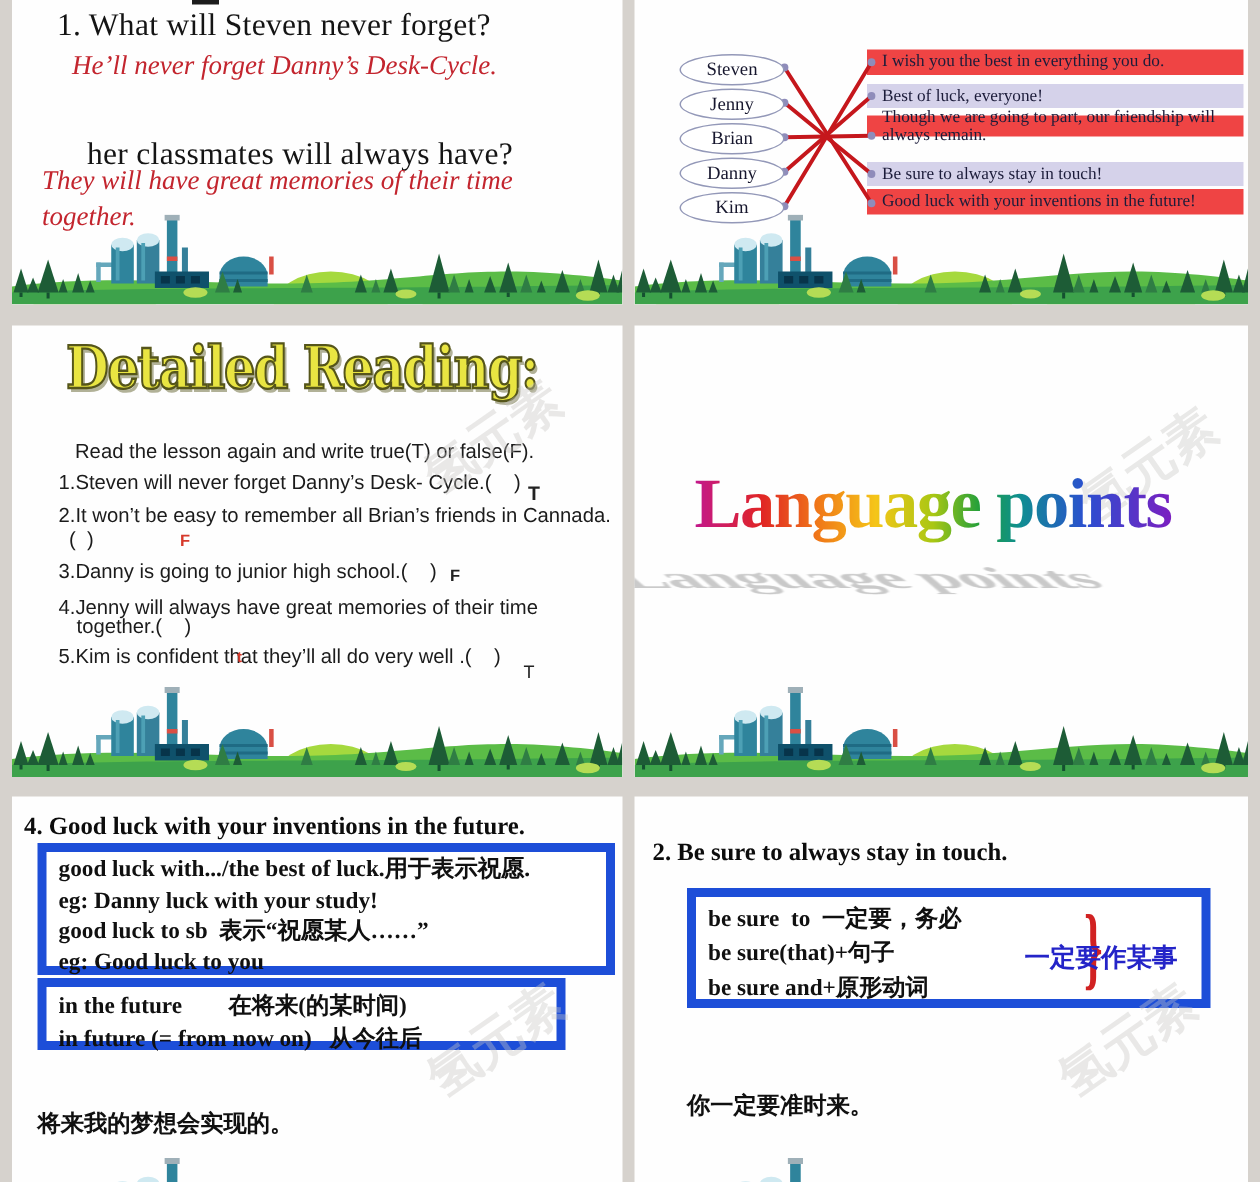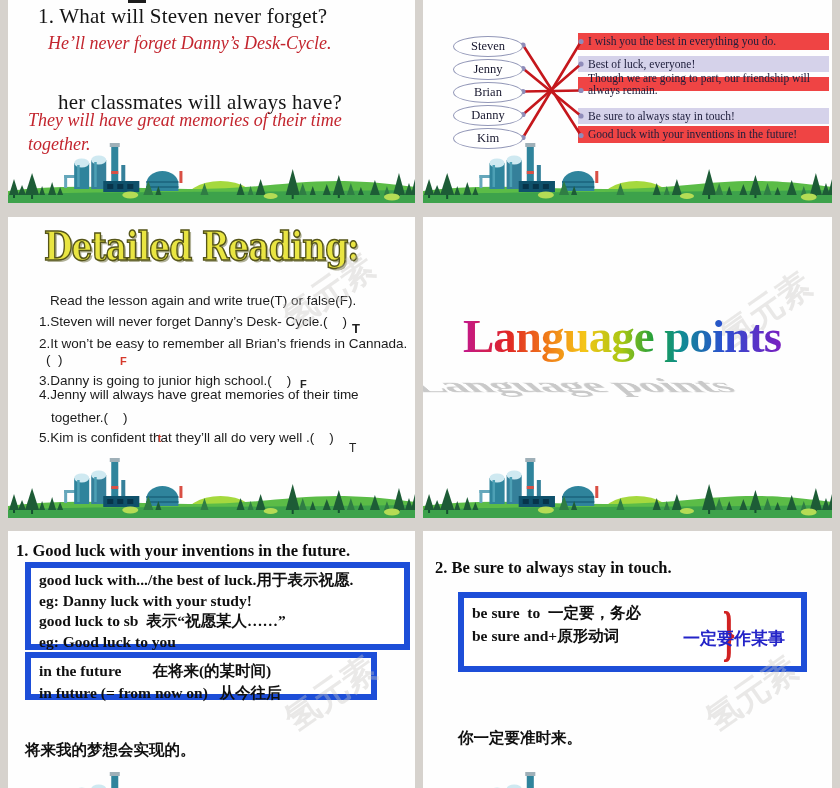--- a/index.html
+++ b/index.html
@@ -186,21 +186,21 @@
     </svg>
 </div>
 
 <div class="tile" id="t3">
   <div class="t wordart-dr" style="left:36px;top:6px">Detailed Reading:</div>
   <div class="t quiz" style="left:42px;top:76px">Read the lesson again and write true(T) or false(F).</div>
   <div class="t quiz" style="left:31px;top:97px">1.Steven will never forget Danny’s Desk- Cycle.(    )</div>
   <div class="t quiz" style="left:31px;top:119px">2.It won’t be easy to remember all Brian’s friends in Cannada.</div>
   <div class="t quiz" style="left:38px;top:135px">(  )</div>
   <div class="t quiz" style="left:31px;top:156px">3.Danny is going to junior high school.(    )</div>
-  <div class="t quiz" style="left:31px;top:170px">4.Jenny will always have great memories of their time</div>
+  <div class="t quiz" style="left:31px;top:180px">4.Jenny will always have great memories of their time</div>
   <div class="t quiz" style="left:43px;top:193px">together.(    )</div>
   <div class="t quiz" style="left:31px;top:213px">5.Kim is confident that they’ll all do very well .(    )</div>
 
   <span class="mk mk-dark" style="left:344px;top:104px;font-size:13px">T</span>
   <span class="mk mk-red" style="left:112px;top:138px;font-size:11px">F</span>
   <span class="mk mk-dark" style="left:292px;top:161px;font-size:11px">F</span>
   <span class="mk mk-red" style="left:150px;top:216px;font-size:10px">t</span>
   <span class="mk mk-dark" style="left:341px;top:224px;font-size:12px;font-weight:normal">T</span>
 
   <div class="wm" style="left:270px;top:52px">氢元素</div>
@@ -212,21 +212,21 @@
 <div class="tile" id="t4">
   <div class="wordart-lp lp-shadow" style="left:40px;top:92px">Language points</div>
   <div class="wordart-lp lp-main" style="left:40px;top:92px">Language points</div>
   <div class="wm" style="left:292px;top:70px">氢元素</div>
   <svg class="land" viewBox="0 0 406 60" preserveAspectRatio="none">
       <use href="#landscape"></use>
     </svg>
 </div>
 
 <div class="tile" id="t5">
-  <div class="t h56" style="left:8px;top:10px">1. Good luck with your inventions in the future.</div>
+  <div class="t h56" style="left:8px;top:10px">4. Good luck with your inventions in the future.</div>
   <div class="box" style="left:17px;top:31px;width:385px;height:88px;padding:2px 8px">
     <div class="t b" style="position:static;line-height:20.5px">good luck with.../the best of luck.用于表示祝愿.</div>
     <div class="t b" style="position:static;line-height:20.5px">eg: Danny luck with your study!</div>
     <div class="t b" style="position:static;line-height:20.5px">good luck to sb  表示“祝愿某人……”</div>
     <div class="t b" style="position:static;line-height:20.5px">eg: Good luck to you</div>
   </div>
   <div class="box" style="left:17px;top:121px;width:352px;height:48px;padding:2px 8px">
     <div class="t b" style="position:static;line-height:22px">in the future        在将来(的某时间)</div>
     <div class="t b" style="position:static;line-height:22px">in future (= from now on)   从今往后</div>
   </div>
@@ -239,20 +239,21 @@
   <div class="wm" style="left:272px;top:140px">氢元素</div>
   <svg class="land land-cut" viewBox="0 0 406 60" preserveAspectRatio="none">
       <use href="#landscape"></use>
     </svg>
 </div>
 
 <div class="tile" id="t6">
   <div class="t h56" style="left:12px;top:27px">2. Be sure to always stay in touch.</div>
   <div class="box" style="left:35px;top:61px;width:349px;height:80px;padding:3px 8px">
     <div class="t b" style="position:static;line-height:23px">be sure  to  一定要，务必</div>
+    <div class="t b" style="position:static;line-height:23px">be sure(that)+句子</div>
     <div class="t b" style="position:static;line-height:23px">be sure and+原形动词</div>
   </div>
   <div class="brace" style="left:300px;top:72px">}</div>
   <div class="blue-note" style="left:260px;top:96px">一定要作某事</div>
   <div class="t" style="left:35px;top:160px;width:360px">
     <div class="b">你一定要准时来。</div>
     <div class="b">Be sure to come on time.</div>
     
     
   </div>

